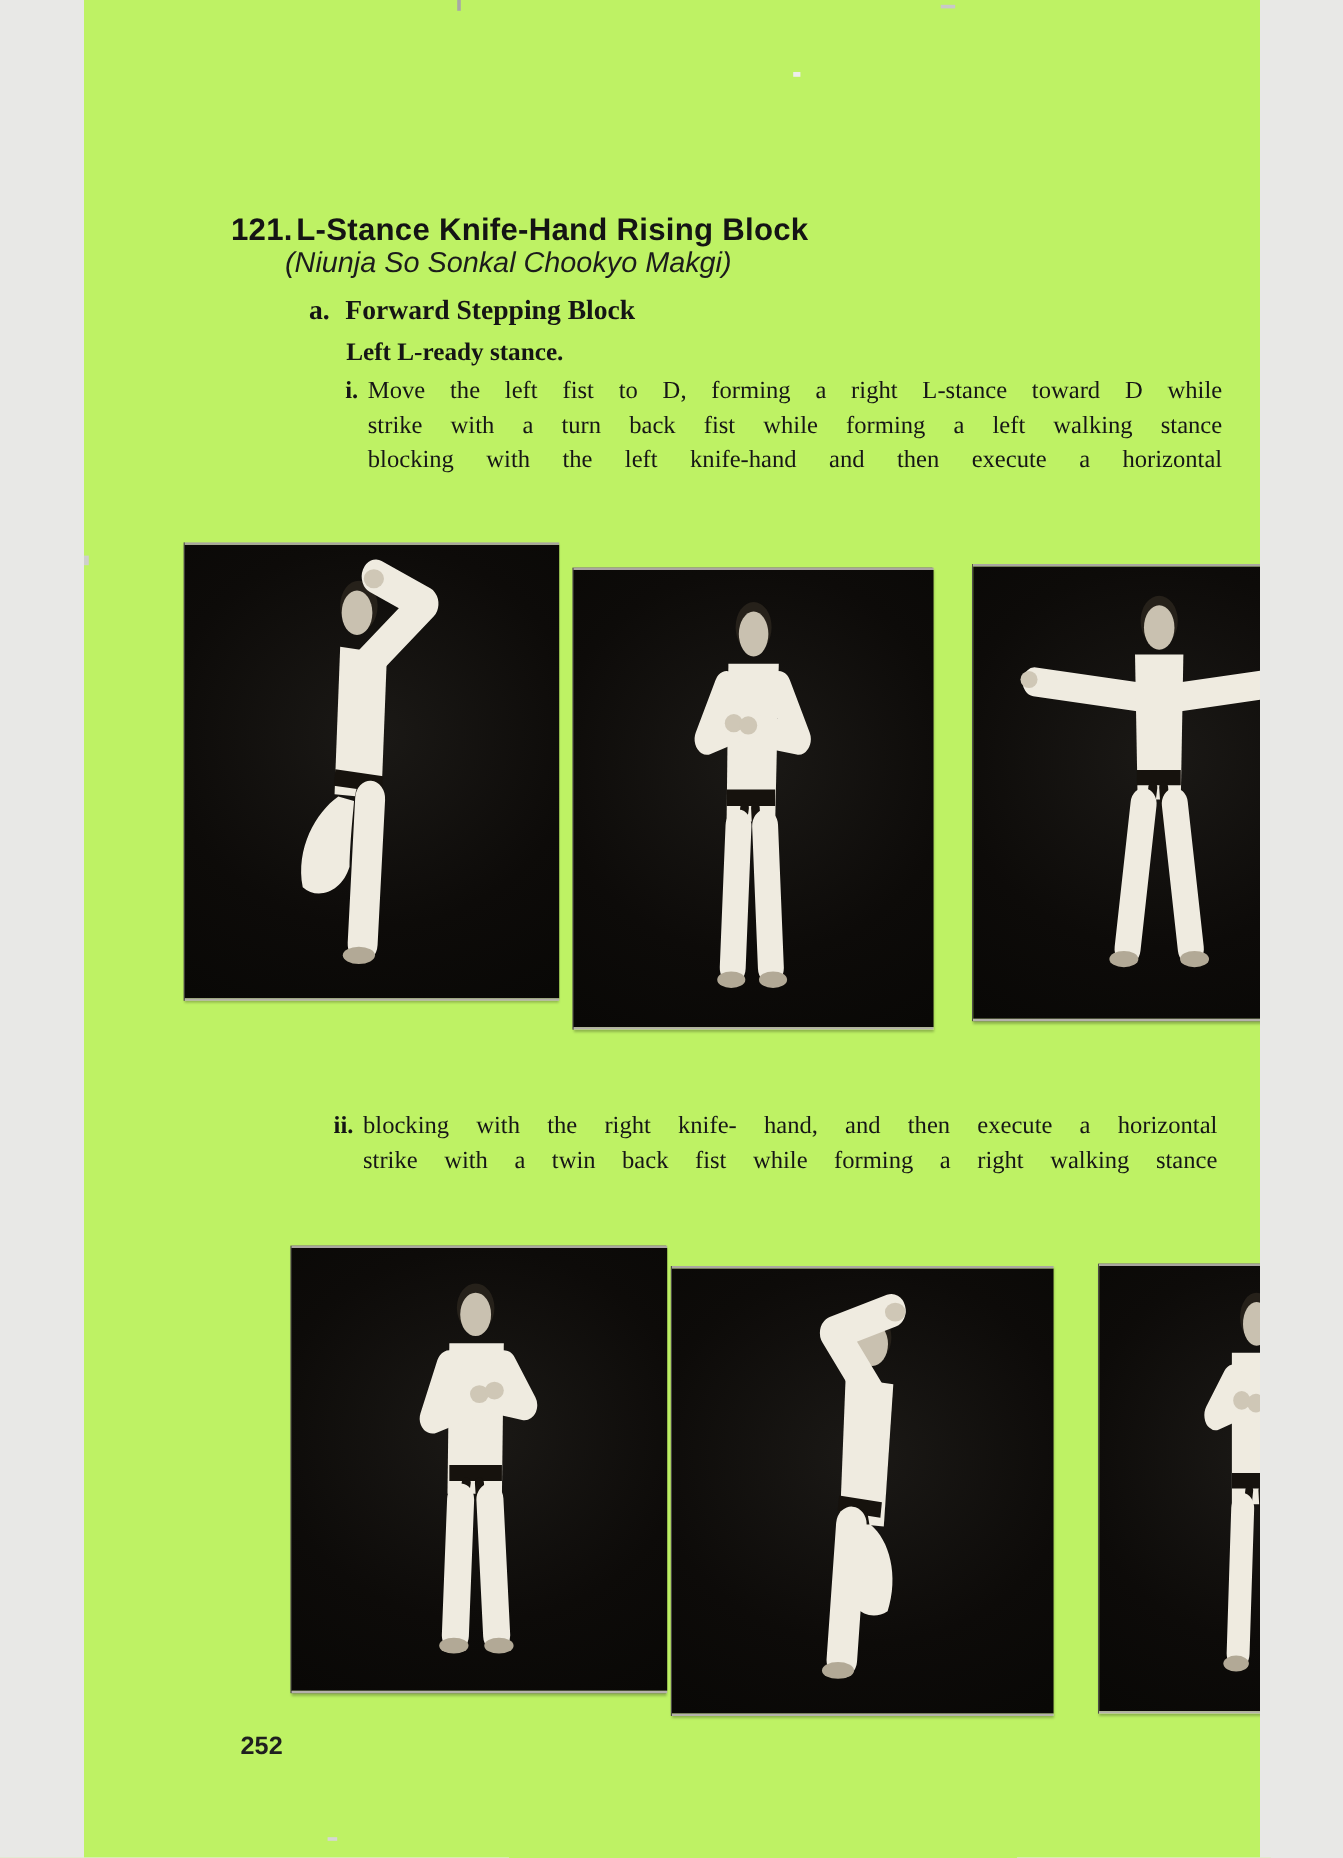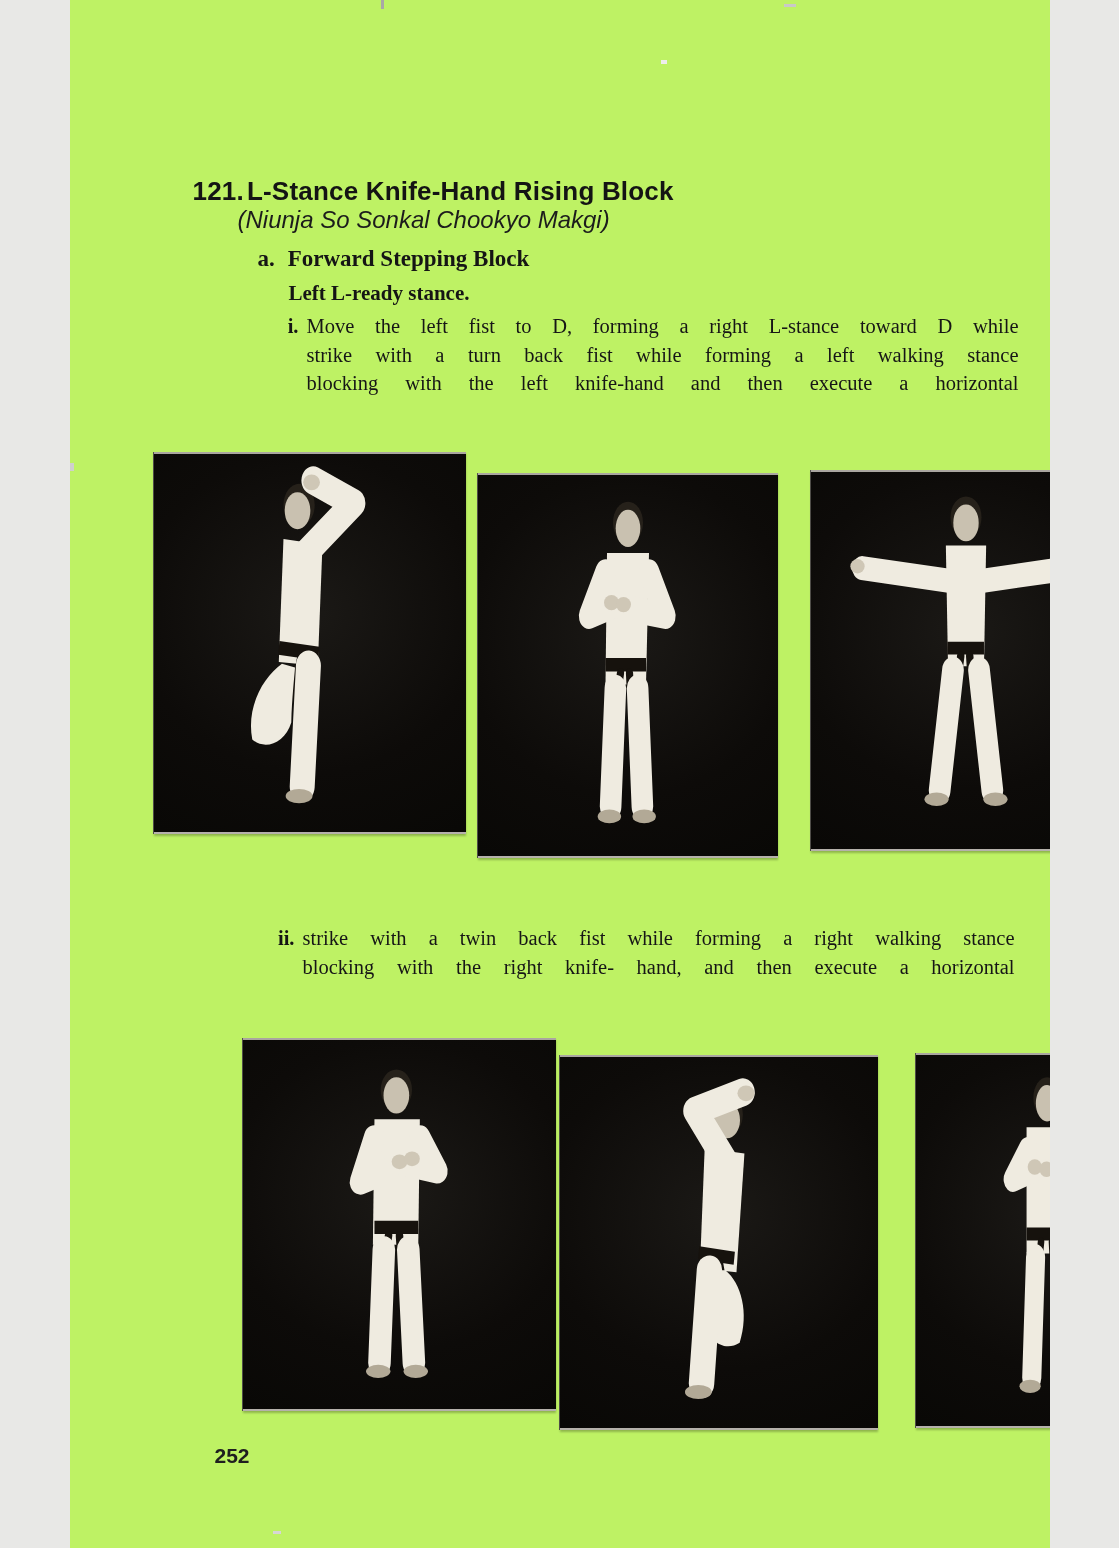--- a/index.html
+++ b/index.html
@@ -76,21 +76,21 @@
   .photo svg{display:block;width:100%;height:100%;}
   .p1{left:84px; top:452px; width:312px;height:378px;}
   .p2{left:408px;top:473px; width:300px;height:381px;}
   .p3{left:741px;top:470px; width:310px;height:377px;}
   .p4{left:173px;top:1038px;width:313px;height:369px;}
   .p5{left:490px;top:1055px;width:318px;height:371px;}
   .p6{left:846px;top:1053px;width:273px;height:371px;}
 
   
   .page-number{
-    position:absolute;left:145px;top:1444px;
+    position:absolute;left:131px;top:1444px;
     font-family:"Liberation Sans", sans-serif;
     font-weight:bold;font-size:21px;color:#1f1f1f;text-align:center;
   }
 </style>
 </head>
 <body>
 
 <div class="page">
 
   <div class="artifact a1"></div>
@@ -165,22 +165,22 @@
       <path d="M45.8,52.5 L41.5,84.5" stroke="#efebe0" stroke-width="7" stroke-linecap="round" fill="none"></path>
       <path d="M54.2,52.5 L58.5,84.5" stroke="#efebe0" stroke-width="7" stroke-linecap="round" fill="none"></path>
       <ellipse cx="40.5" cy="86.8" rx="3.9" ry="1.8" fill="#b2a996"></ellipse>
       <ellipse cx="59.5" cy="86.8" rx="3.9" ry="1.8" fill="#b2a996"></ellipse>
     </svg>
   </figure>
 
   <div class="step step-2">
     <span class="step-label">ii.</span>
     <div class="step-lines">
+      <div class="jline">blocking with the right knife- hand, and then execute a horizontal</div>
       <div class="jline">strike with a twin back fist while forming a right walking stance</div>
-      <div class="jline">blocking with the right knife- hand, and then execute a horizontal</div>
     </div>
   </div>
 
   <figure class="photo p4" aria-label="Practitioner facing front, forearms crossed at chest height">
     <svg viewBox="0 0 100 100" preserveAspectRatio="none">
       <ellipse cx="49" cy="13.5" rx="5" ry="5.5" fill="#26211a"></ellipse>
       <ellipse cx="49" cy="15" rx="4.1" ry="4.9" fill="#c9c1b0"></ellipse>
       <path d="M42,21.5 L56.5,21.5 L56,55.5 L41.5,55.5 Z" fill="#efebe0"></path>
       <path d="M42,26.5 L37.5,38.5 L51,33.8" stroke="#efebe0" stroke-width="6.8" fill="none" stroke-linecap="round" stroke-linejoin="round"></path>
       <path d="M56.5,26.5 L62,35.5 L49,33" stroke="#efebe0" stroke-width="6.8" fill="none" stroke-linecap="round" stroke-linejoin="round"></path>

